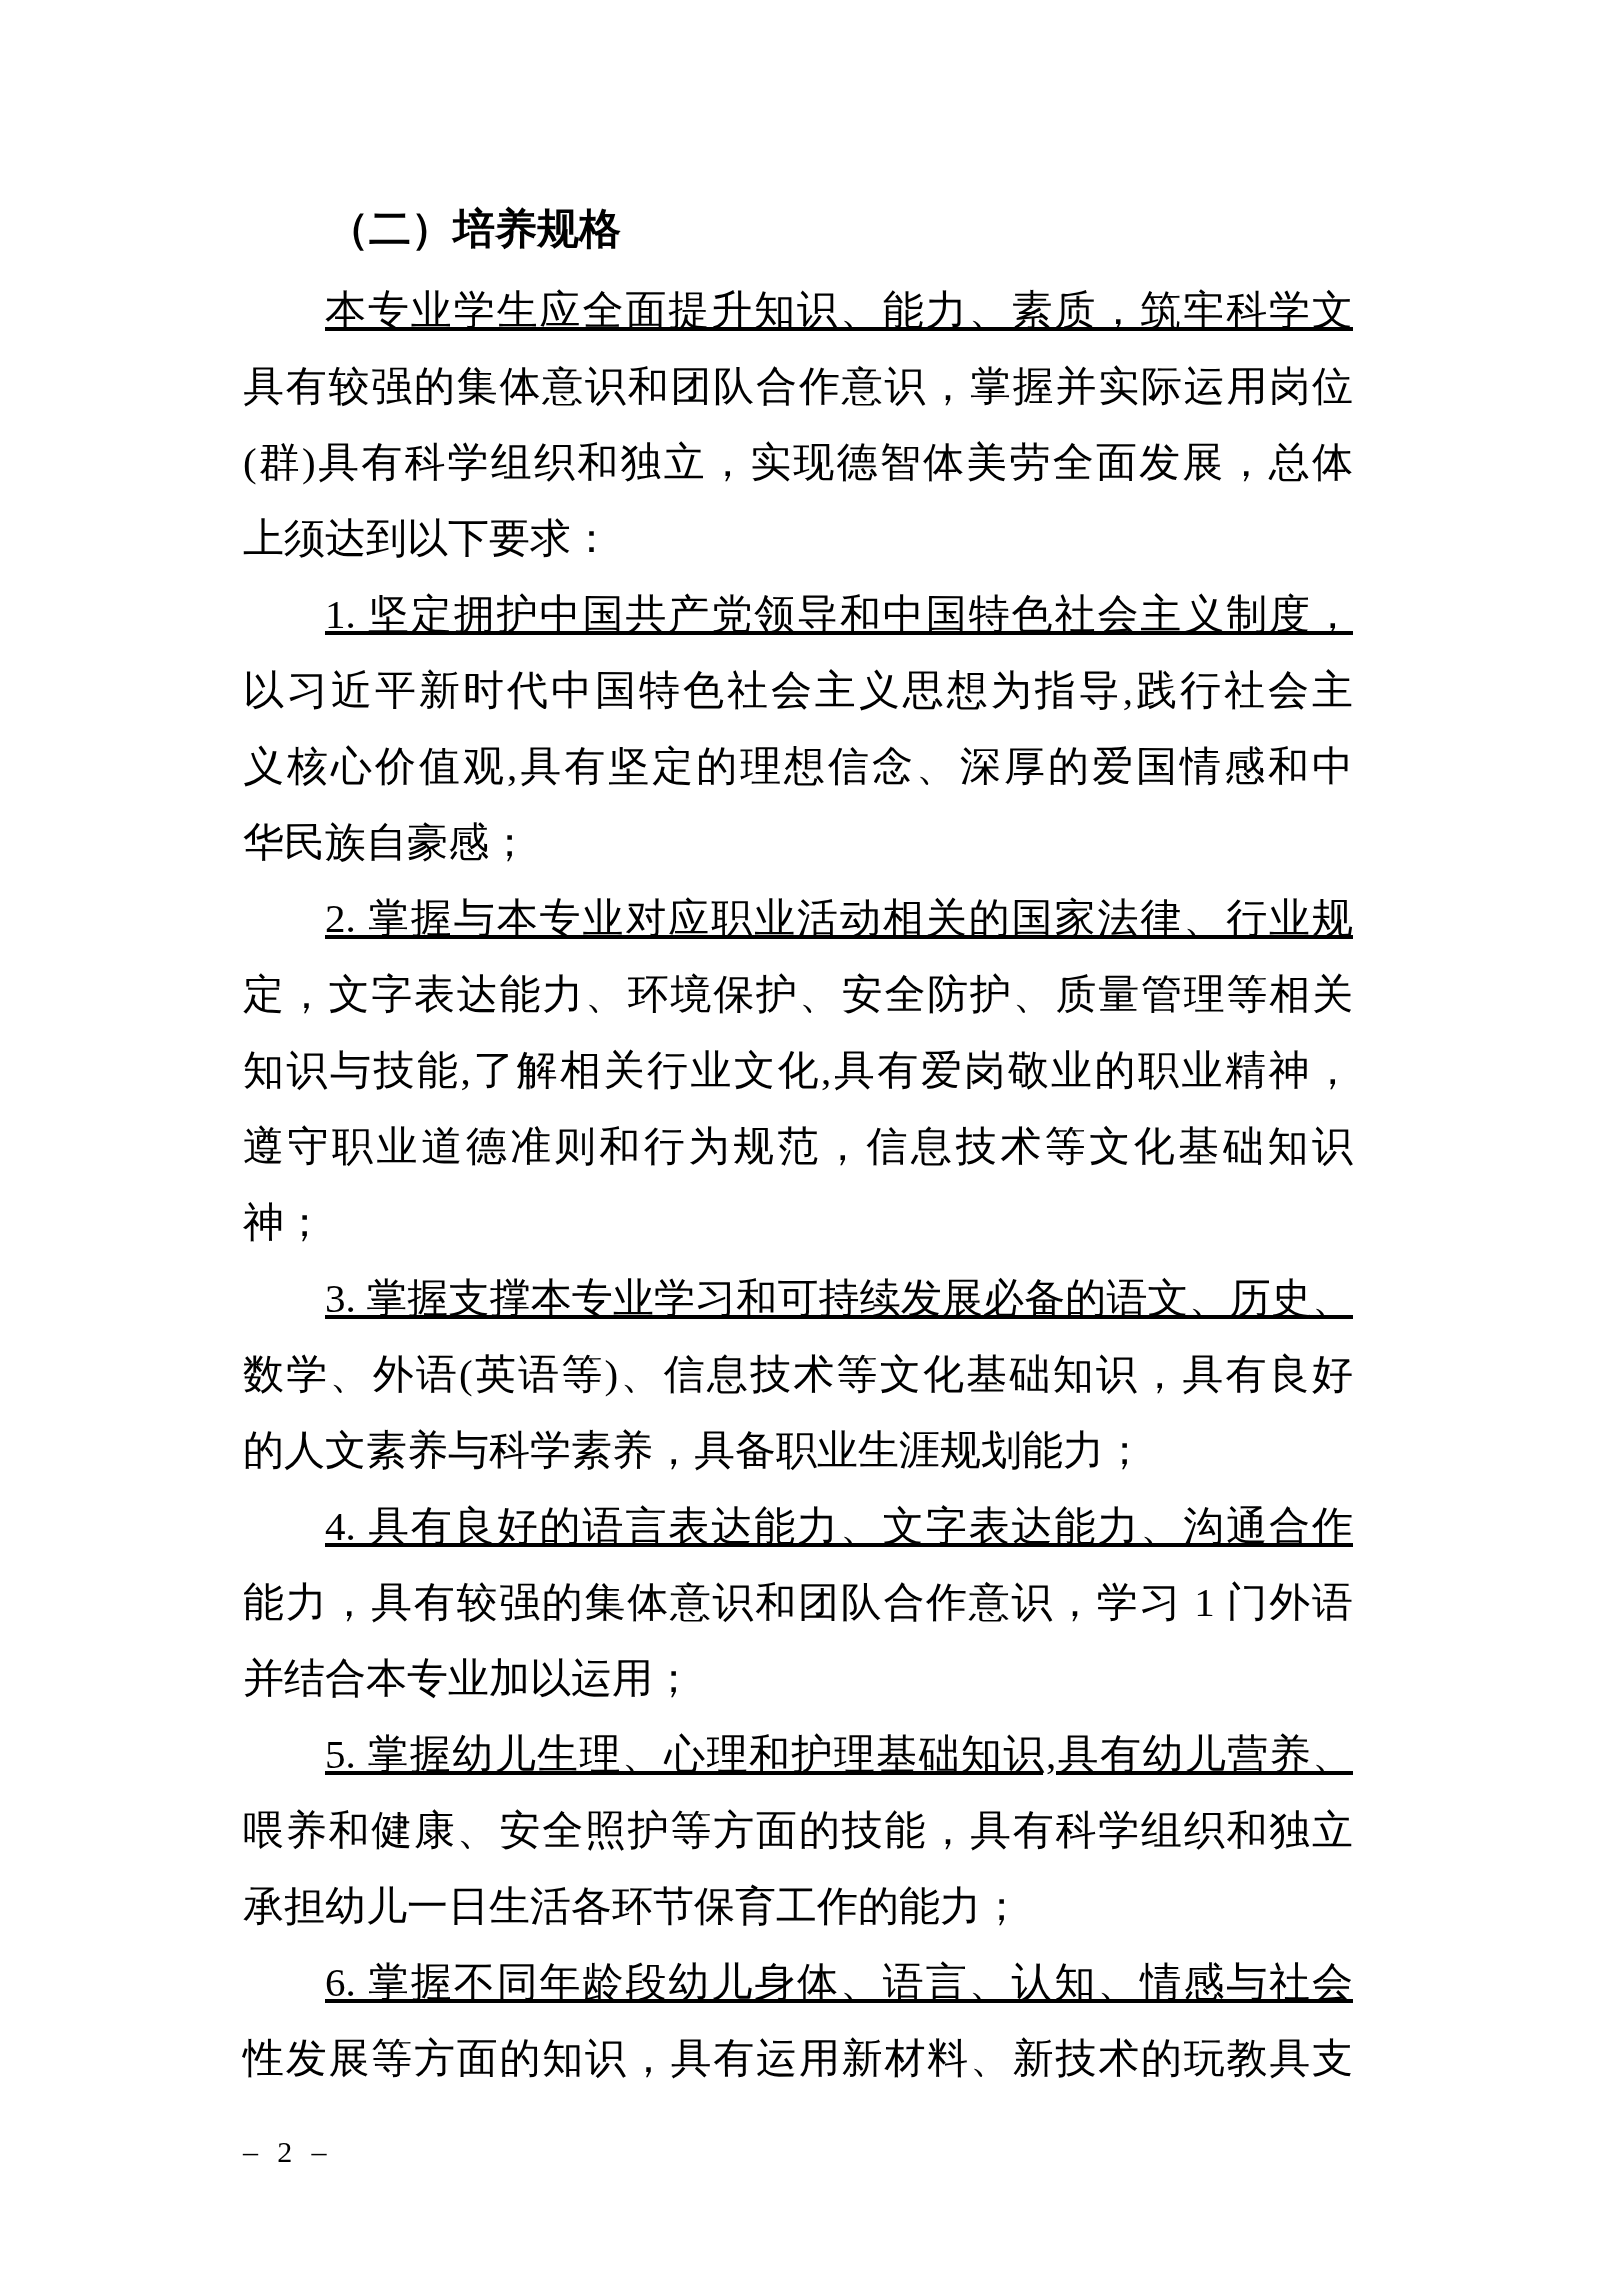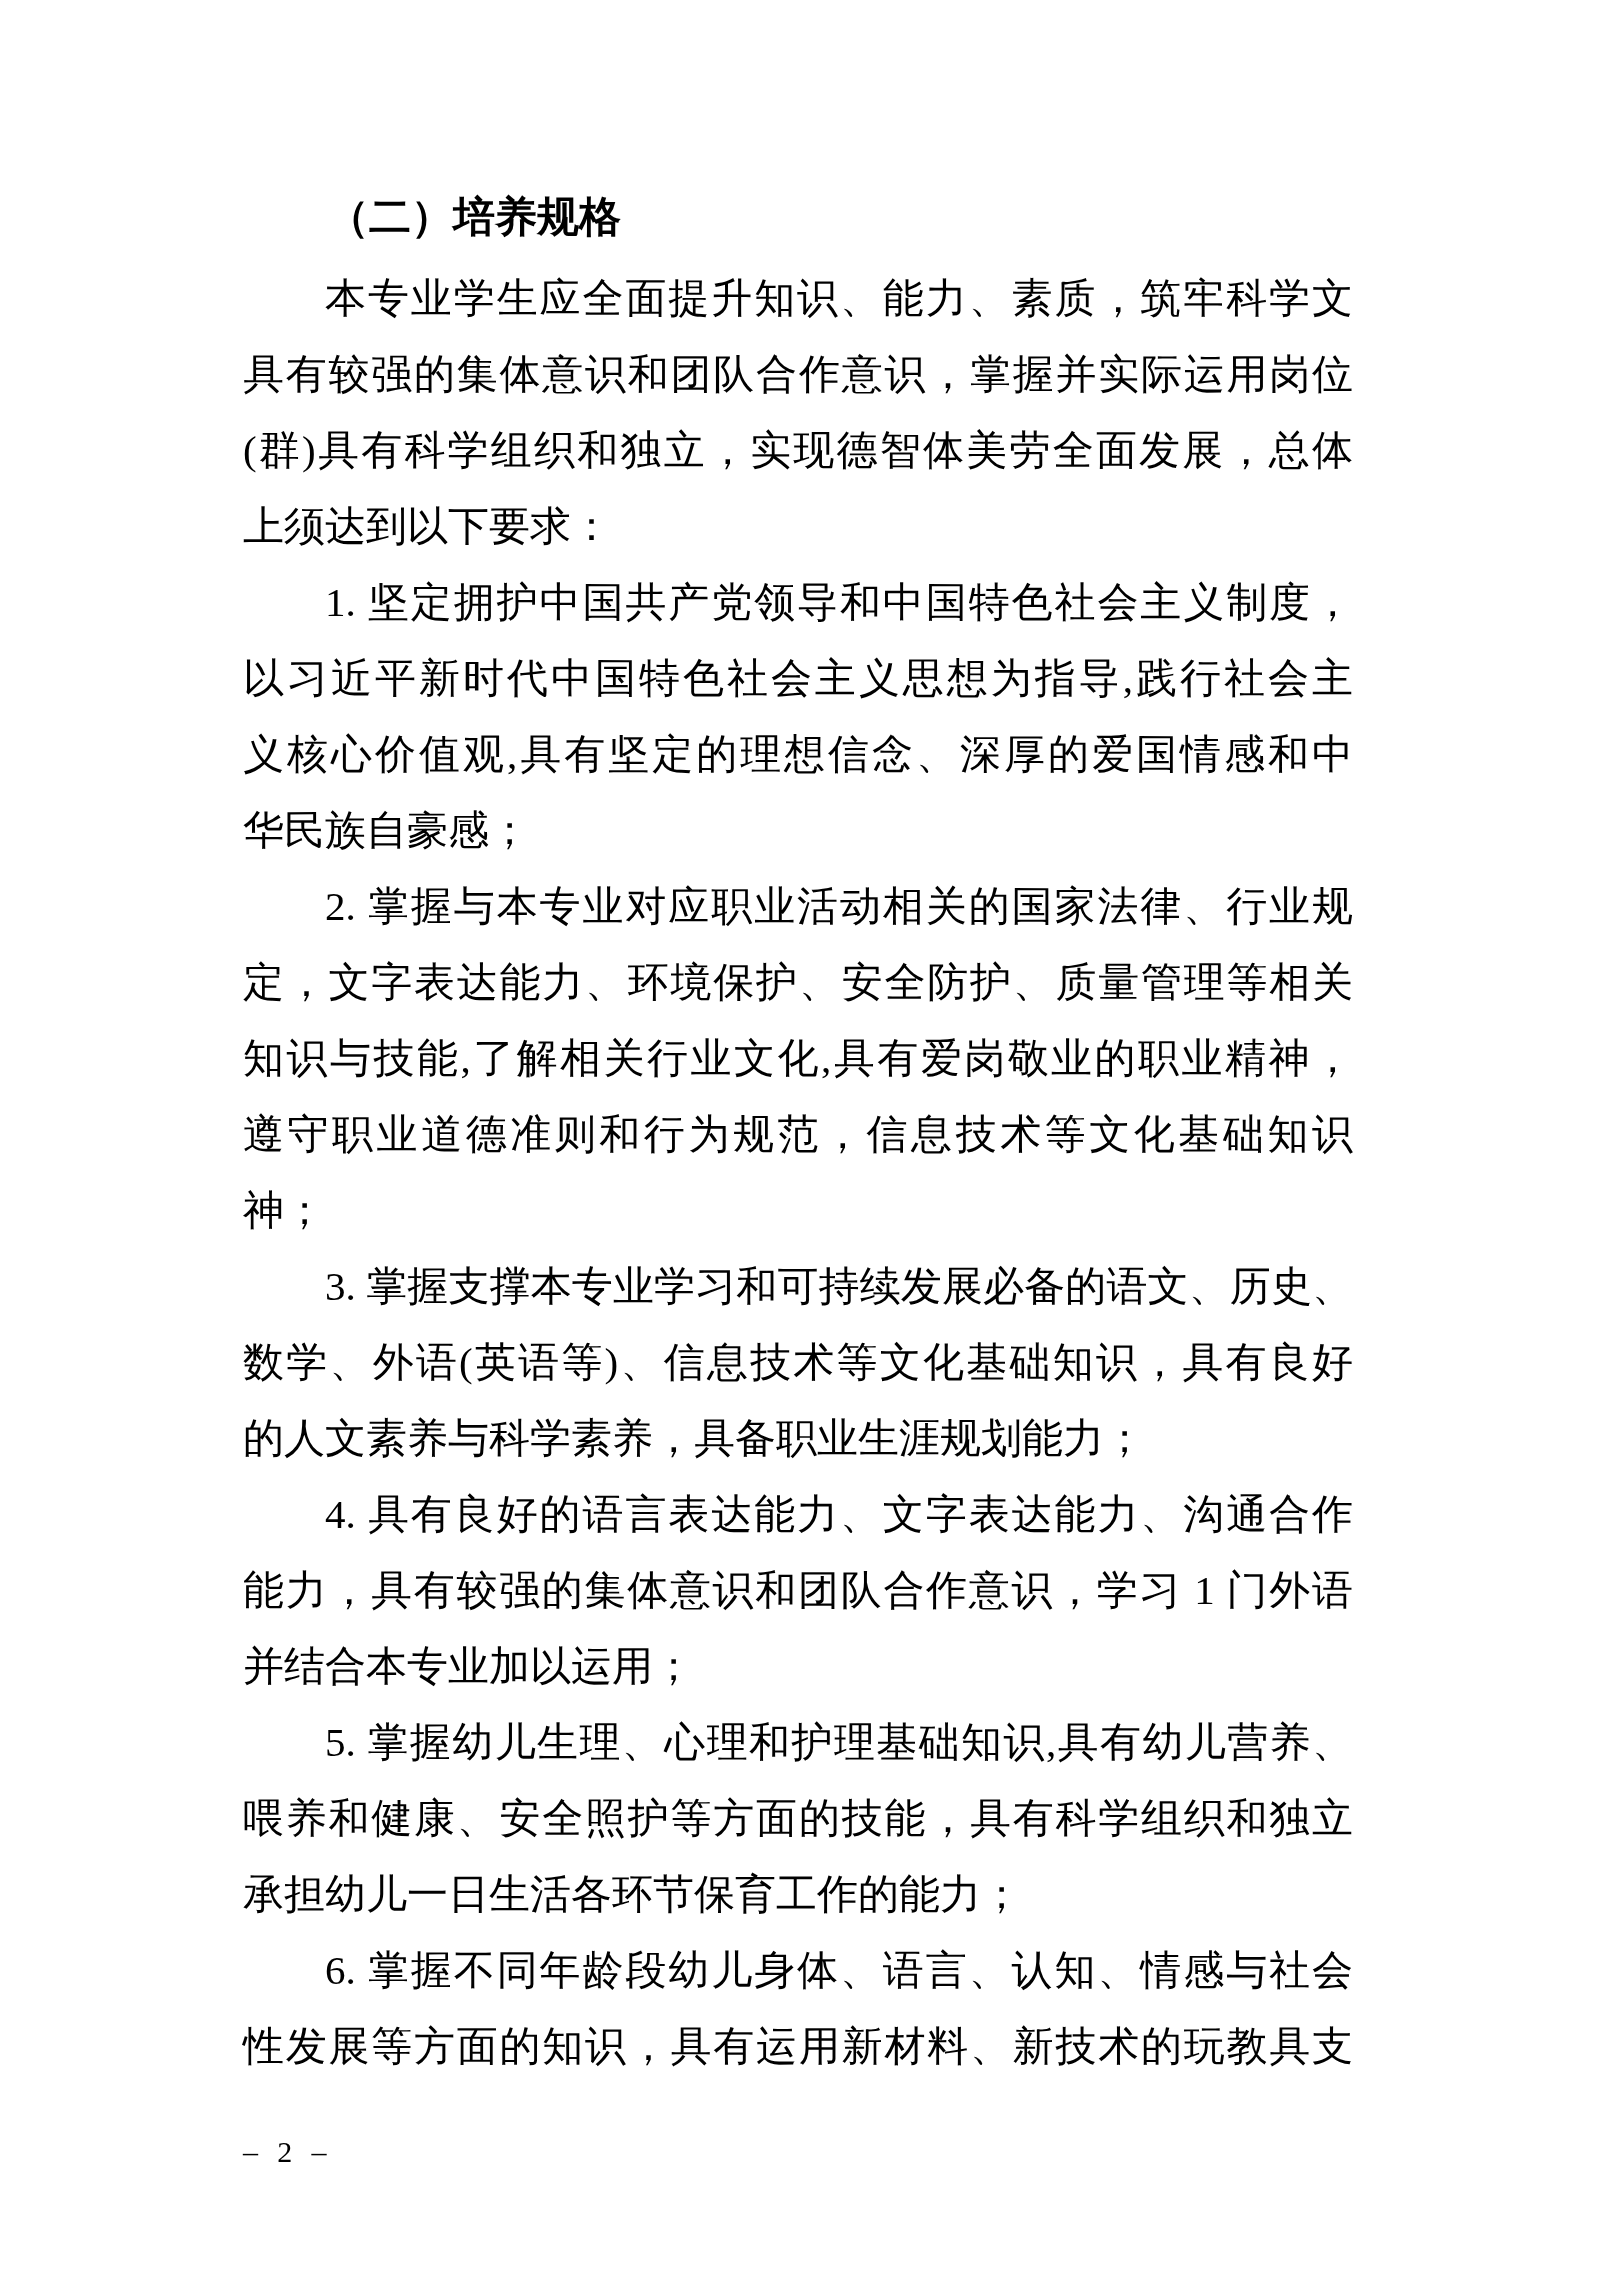--- a/index.html
+++ b/index.html
@@ -13,37 +13,38 @@
     height: 2292px;
     background: #ffffff;
     color: #000000;
     font-family: "Liberation Serif", "DejaVu Serif", serif;
     overflow: hidden;
     margin: 0 auto;
   }
   .content {
     position: absolute;
     left: 243px;
-    top: 179px;
+    top: 191px;
     width: 1110px;
   }
   .line {
     font-size: 41px;
     line-height: 76px;
     height: 76px;
     text-align: justify;
     text-align-last: auto;
     white-space: normal;
     overflow: visible;
   }
   .line.just {
     text-align-last: justify;
   }
   .line.indent {
     text-indent: 2em;
+    text-decoration: underline;
   }
   .heading {
     font-size: 42px;
     font-weight: bold;
     line-height: 76px;
     height: 76px;
     text-indent: 2em;
     margin-bottom: 4.9px;
     text-align: left;
   }

